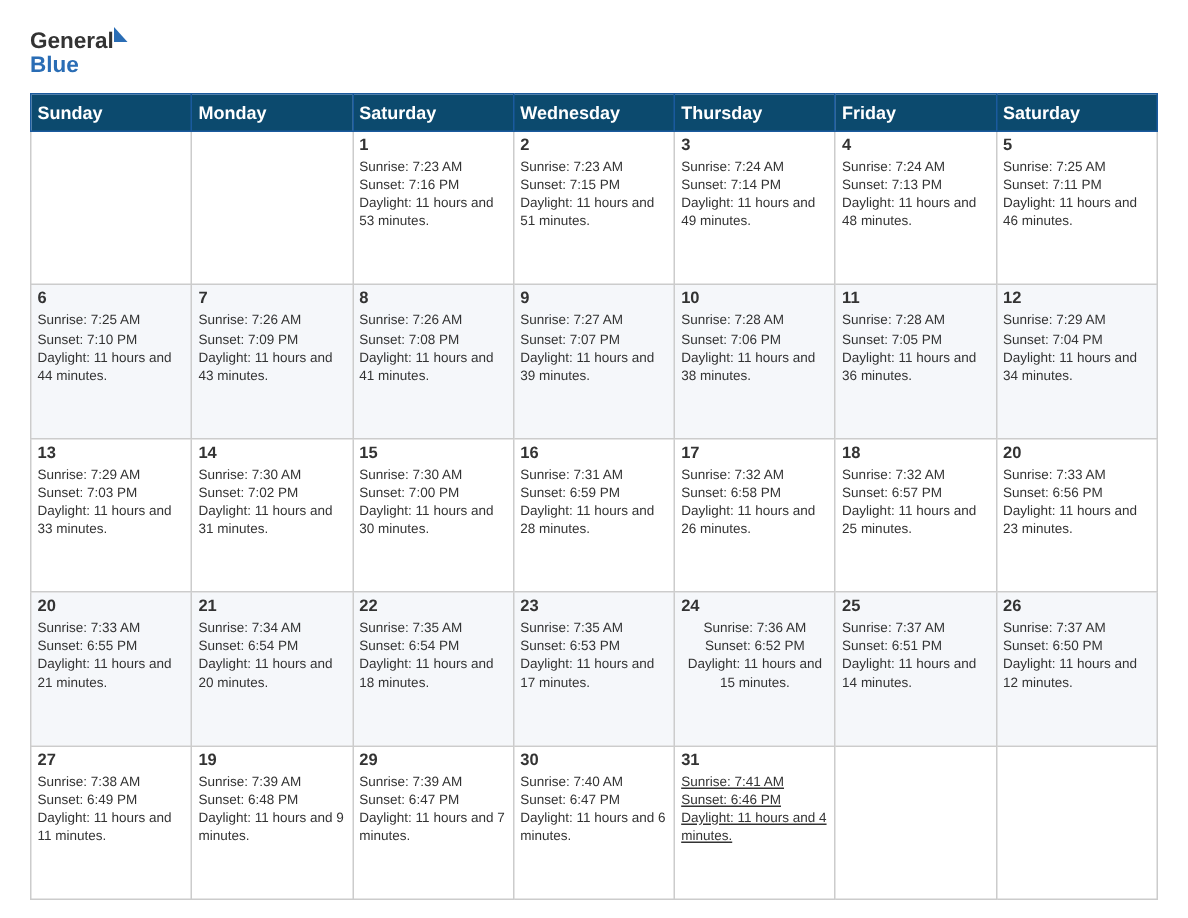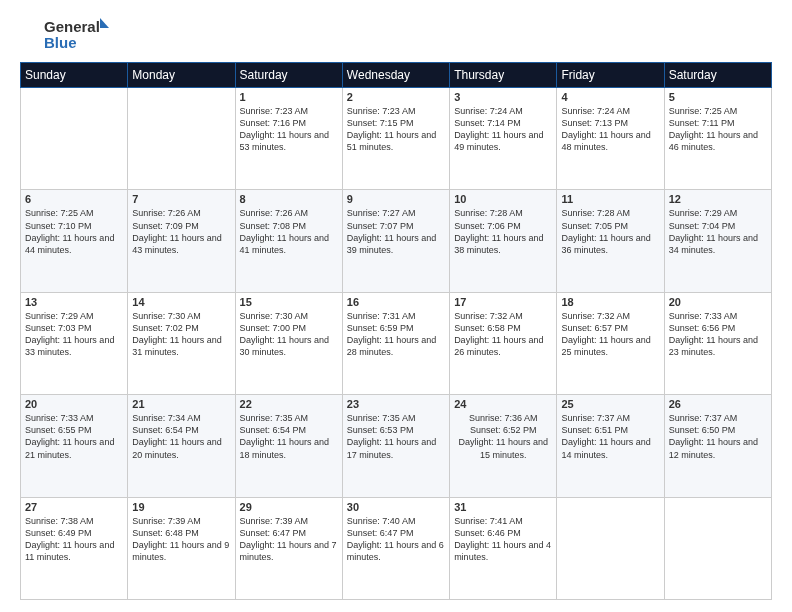--- a/index.html
+++ b/index.html
@@ -15,21 +15,20 @@
       height: 612px;
       padding: 16px 20px 12px 20px;
       display: flex;
       flex-direction: column;
     }
     .header {
       display: flex;
       justify-content: space-between;
       align-items: flex-start;
       margin-bottom: 10px;
-      margin-left: 24px;
     }
     .logo {
       display: flex;
       align-items: center;
       gap: 4px;
     }
     .title-block {
       text-align: right;
     }
     .month-title {
@@ -42,24 +41,24 @@
       color: #444;
     }
     .calendar {
       flex: 1;
       border: 1px solid #ccc;
       border-collapse: collapse;
       width: 100%;
       table-layout: fixed;
     }
     .calendar th {
-      background: #0f172a;
+      background: #0c4a6e;
       color: #fff;
       font-size: 12px;
-      font-weight: normal;
+      font-weight: bold;
       padding: 5px 4px;
       border: 1px solid #1a5a9e;
       text-align: left;
     }
     .calendar td {
       border: 1px solid #ccc;
       vertical-align: top;
       padding: 3px 4px;
       font-size: 9.5px;
       color: #333;
@@ -301,21 +300,21 @@
 Daylight: 11 hours and 7 minutes.</div>
           </td>
           <td>
             <span class="day-num">30</span>
             <div class="cell-text" style="white-space: pre-line;">Sunrise: 7:40 AM
 Sunset: 6:47 PM
 Daylight: 11 hours and 6 minutes.</div>
           </td>
           <td>
             <span class="day-num">31</span>
-            <div class="cell-text" style="white-space: pre-line;">Sunrise: 7:41 AM
+            <div class="cell-text" style="white-space: pre-line; text-decoration: underline;">Sunrise: 7:41 AM
 Sunset: 6:46 PM
 Daylight: 11 hours and 4 minutes.</div>
           </td>
           <td class="empty-cell"></td>
           <td class="empty-cell"></td>
         </tr>
       </tbody>
   </table>
 </div>
 

